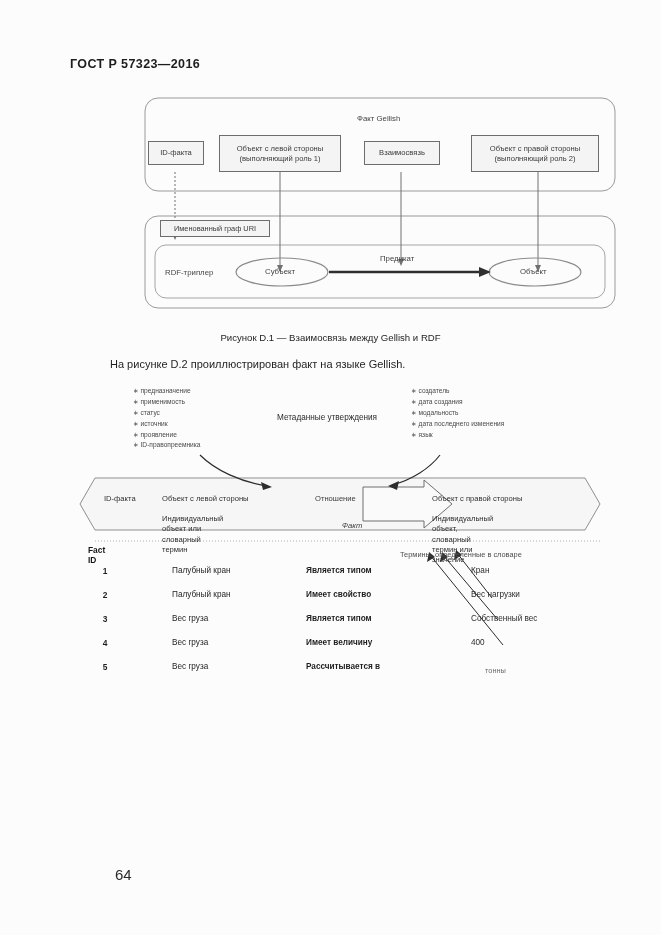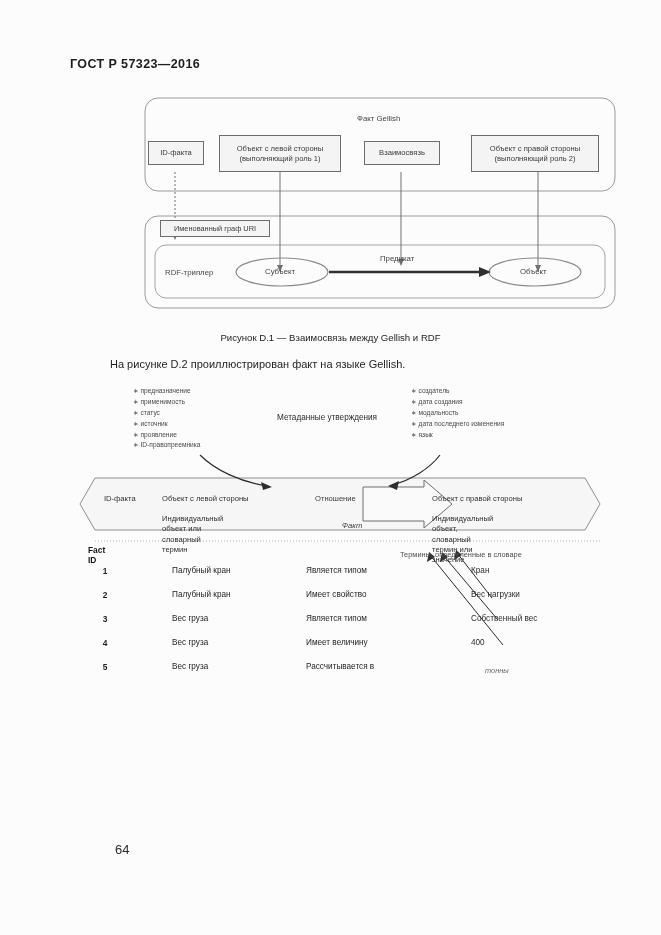--- a/index.html
+++ b/index.html
@@ -31,22 +31,22 @@
     top: 57px;
     font-size: 12.5px;
     font-weight: bold;
     letter-spacing: 0.4px;
     color: #1d1d1d;
   }
 
   .page-number {
     position: absolute;
     left: 72px;
-    top: 842px;
-    font-size: 13px;
+    top: 866px;
+    font-size: 15px;
     color: #2a2a2a;
     padding-left: 43px;
   }
 
   
   .fig {
     position: absolute;
   }
   .fig svg { display: block; }
 
@@ -160,20 +160,21 @@
     position: absolute;
     left: 84px;
     font-size: 8.2px;
     color: #1f1f1f;
   }
   .c-mid {
     position: absolute;
     left: 218px;
     font-size: 8.2px;
     color: #1f1f1f;
+    font-weight: bold;
   }
   .c-right {
     position: absolute;
     left: 383px;
     font-size: 8.2px;
     color: #2c2c2c;
   }
   .c-right.faint { color: #6b6b6b; font-size: 7.4px; }
 
   .terms-lbl {
@@ -345,21 +346,21 @@
         <div class="tbl-row" style="top:72px;">
           <span class="c-id">4</span>
           <span class="c-left">Вес груза</span>
           <span class="c-mid">Имеет величину</span>
           <span class="c-right">400</span>
         </div>
         <div class="tbl-row" style="top:96px;">
           <span class="c-id">5</span>
           <span class="c-left">Вес груза</span>
           <span class="c-mid">Рассчитывается в</span>
-          <span class="c-right faint" style="left:397px; top:4px;font-style:italic;">тонны</span>
+          <span class="c-right faint" style="left:397px; top:4px;">тонны</span>
         </div>
       </div>
     </div>
 
 
     <div class="page-number">64</div>
 
   </div>
 </div>
 

